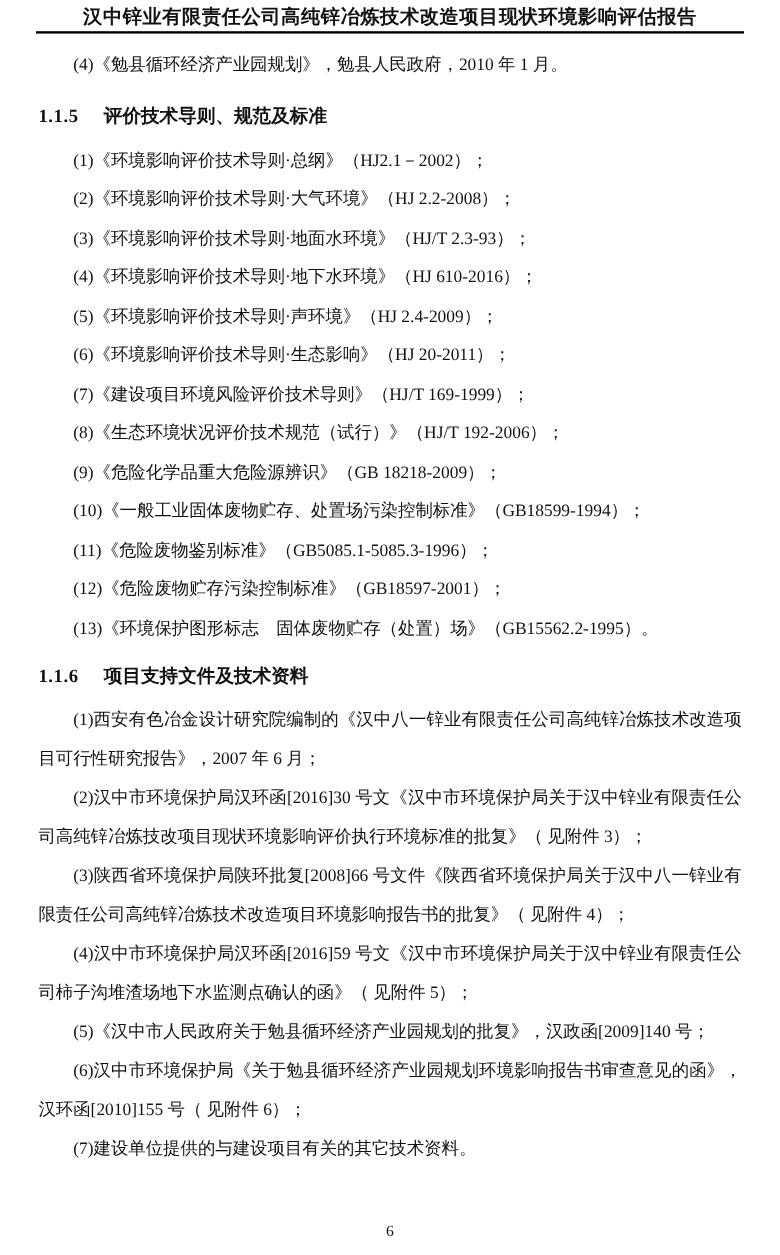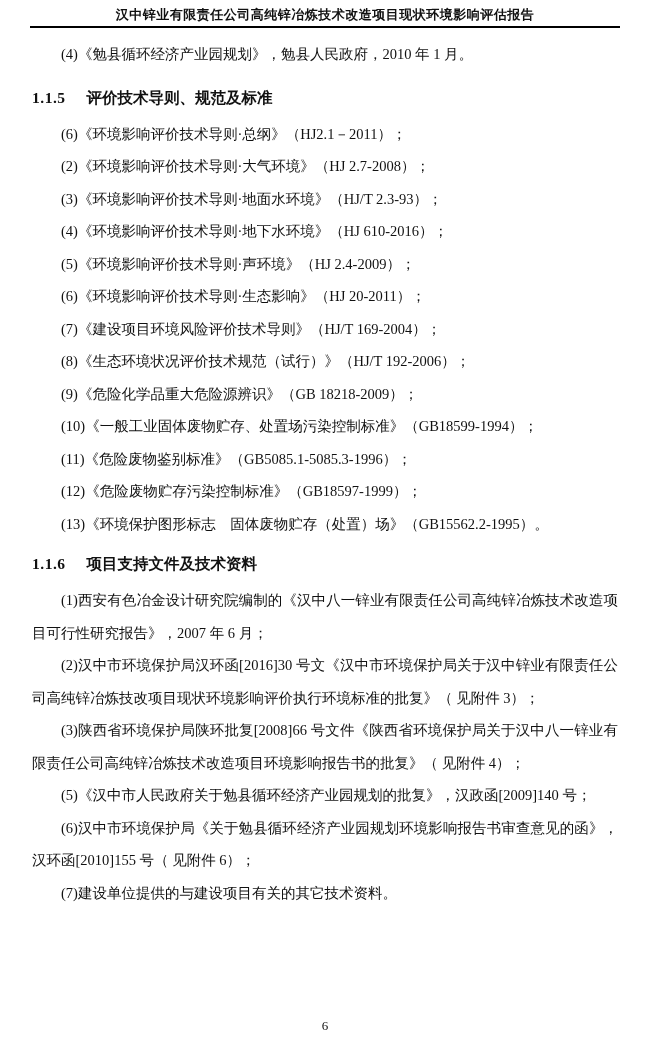--- a/index.html
+++ b/index.html
@@ -16,21 +16,21 @@
     color: #111111;
     font-family: "Liberation Serif", "DejaVu Serif", serif;
     overflow: hidden;
     box-sizing: border-box;
   }
   .page-header {
     padding: 7px 30px 0 30px;
   }
   .header-title {
     text-align: center;
-    font-size: 13px;
+    font-size: 16px;
     font-weight: bold;
     letter-spacing: 0.5px;
     line-height: 16px;
     white-space: nowrap;
   }
   .header-rule {
     border: none;
     border-top: 2px solid #000000;
     margin: 3px 0 0 0;
   }
@@ -86,41 +86,42 @@
   </div>
 
   <div class="content">
 
     <p class="body-para">(4)《勉县循环经济产业园规划》，勉县人民政府，2010 年 1 月。</p>
 
     <h2 class="section-heading">
       <span class="sec-num">1.1.5</span><span>评价技术导则、规范及标准</span>
     </h2>
 
-    <p class="list-item">(6)《环境影响评价技术导则·总纲》（HJ2.1－2011）；</p>
-    <p class="list-item">(2)《环境影响评价技术导则·大气环境》（HJ 2.7-2008）；</p>
+    <p class="list-item">(1)《环境影响评价技术导则·总纲》（HJ2.1－2002）；</p>
+    <p class="list-item">(2)《环境影响评价技术导则·大气环境》（HJ 2.2-2008）；</p>
     <p class="list-item">(3)《环境影响评价技术导则·地面水环境》（HJ/T 2.3-93）；</p>
     <p class="list-item">(4)《环境影响评价技术导则·地下水环境》（HJ 610-2016）；</p>
     <p class="list-item">(5)《环境影响评价技术导则·声环境》（HJ 2.4-2009）；</p>
     <p class="list-item">(6)《环境影响评价技术导则·生态影响》（HJ 20-2011）；</p>
-    <p class="list-item">(7)《建设项目环境风险评价技术导则》（HJ/T 169-2004）；</p>
+    <p class="list-item">(7)《建设项目环境风险评价技术导则》（HJ/T 169-1999）；</p>
     <p class="list-item">(8)《生态环境状况评价技术规范（试行）》（HJ/T 192-2006）；</p>
     <p class="list-item">(9)《危险化学品重大危险源辨识》（GB 18218-2009）；</p>
     <p class="list-item">(10)《一般工业固体废物贮存、处置场污染控制标准》（GB18599-1994）；</p>
     <p class="list-item">(11)《危险废物鉴别标准》（GB5085.1-5085.3-1996）；</p>
-    <p class="list-item">(12)《危险废物贮存污染控制标准》（GB18597-1999）；</p>
+    <p class="list-item">(12)《危险废物贮存污染控制标准》（GB18597-2001）；</p>
     <p class="list-item">(13)《环境保护图形标志　固体废物贮存（处置）场》（GB15562.2-1995）。</p>
 
     <h2 class="section-heading second">
       <span class="sec-num">1.1.6</span><span>项目支持文件及技术资料</span>
     </h2>
 
     <p class="body-para">(1)西安有色冶金设计研究院编制的《汉中八一锌业有限责任公司高纯锌冶炼技术改造项目可行性研究报告》，2007 年 6 月；</p>
     <p class="body-para">(2)汉中市环境保护局汉环函[2016]30 号文《汉中市环境保护局关于汉中锌业有限责任公司高纯锌冶炼技改项目现状环境影响评价执行环境标准的批复》（ 见附件 3）；</p>
     <p class="body-para">(3)陕西省环境保护局陕环批复[2008]66 号文件《陕西省环境保护局关于汉中八一锌业有限责任公司高纯锌冶炼技术改造项目环境影响报告书的批复》（ 见附件 4）；</p>
+    <p class="body-para">(4)汉中市环境保护局汉环函[2016]59 号文《汉中市环境保护局关于汉中锌业有限责任公司柿子沟堆渣场地下水监测点确认的函》（ 见附件 5）；</p>
     <p class="body-para">(5)《汉中市人民政府关于勉县循环经济产业园规划的批复》，汉政函[2009]140 号；</p>
     <p class="body-para">(6)汉中市环境保护局《关于勉县循环经济产业园规划环境影响报告书审查意见的函》，汉环函[2010]155 号（ 见附件 6）；</p>
     <p class="body-para">(7)建设单位提供的与建设项目有关的其它技术资料。</p>
 
   </div>
 
   <div class="page-number">6</div>
 
 </div>
 

